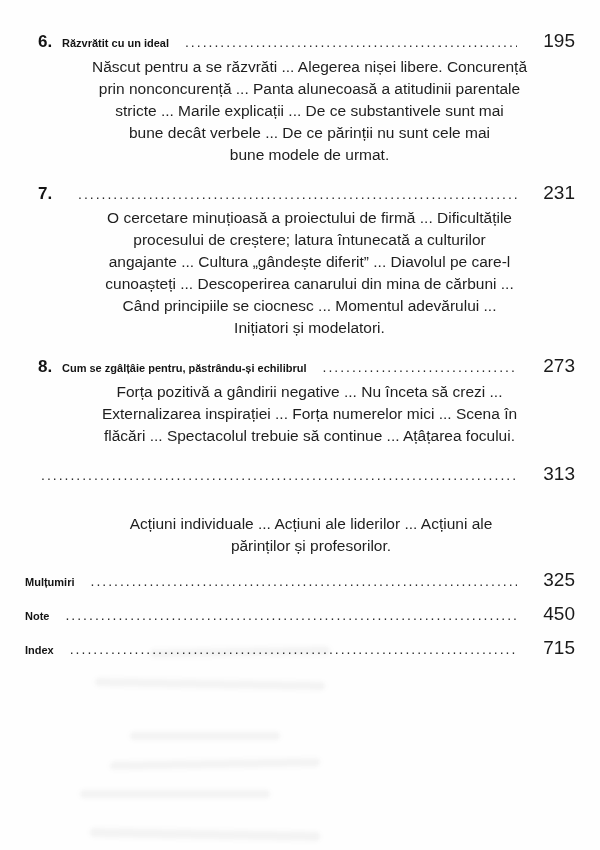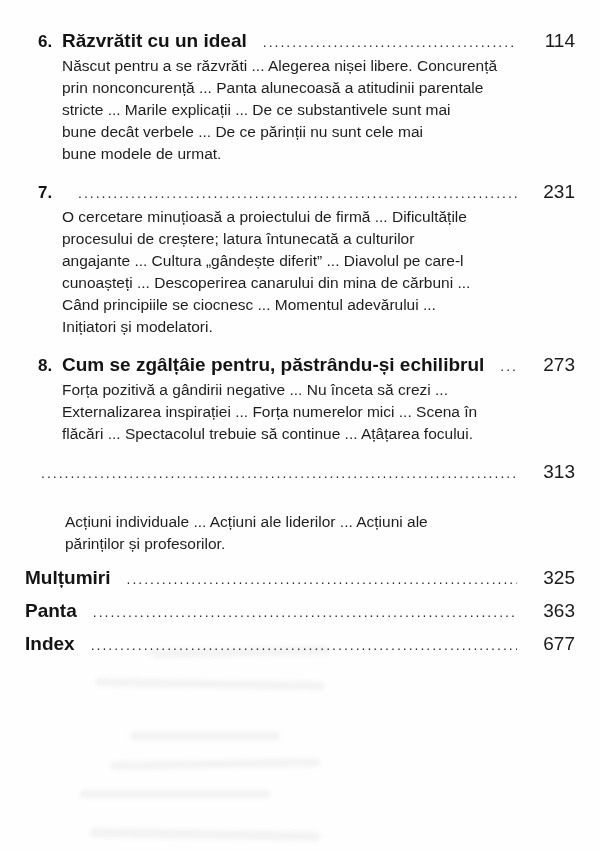--- a/index.html
+++ b/index.html
@@ -23,21 +23,21 @@
   .num {
     flex: 0 0 37px;
     padding-left: 13px;
     box-sizing: border-box;
     font-weight: 700;
     font-size: 17px;
     color: #141414;
   }
   .title {
     font-weight: 700;
-    font-size: 19px;
+    font-size: 11px;
     color: #141414;
     white-space: nowrap;
   }
   .leader {
     flex: 1 1 auto;
     overflow: hidden;
     white-space: nowrap;
     margin: 0 12px 0 16px;
     font-size: 14px;
     letter-spacing: 2px;
@@ -55,20 +55,21 @@
     color: #1a1a1a;
     font-variant-numeric: lining-nums;
   }
   .desc {
     margin: 2px 18px 0 0;
     padding-left: 40px;
     font-size: 15.5px;
     line-height: 22px;
     white-space: pre-line;
     color: #1e1e1e;
+    text-align: center;
   }
   section.chapter { margin-bottom: 16px; }
   section.chapter .desc { padding-left: 37px; }
   section.backmatter-section { margin-bottom: 12px; }
   section.backmatter-section .desc { padding-left: 40px; margin-top: 27px; }
   .backmatter-row { margin-bottom: 10px; }
   
   .showthrough { position: absolute; left: 0; top: 640px; width: 600px; height: 210px; pointer-events: none; }
   .smudge {
     position: absolute;
@@ -88,21 +89,21 @@
 
 <div class="sheet">
 
   <main>
 
     <section class="chapter">
       <div class="entry-row">
         <span class="num">6.</span>
         <span class="title">Răzvrătit cu un ideal</span>
         <span class="leader"></span>
-        <span class="pagenum">114</span>
+        <span class="pagenum">195</span>
       </div>
       <p class="desc">Născut pentru a se răzvrăti ... Alegerea nișei libere. Concurență
 prin nonconcurență ... Panta alunecoasă a atitudinii parentale
 stricte ... Marile explicații ... De ce substantivele sunt mai
 bune decât verbele ... De ce părinții nu sunt cele mai
 bune modele de urmat.</p>
     </section>
 
     <section class="chapter">
       <div class="entry-row">
@@ -139,29 +140,29 @@
 părinților și profesorilor.</p>
     </section>
 
     <div class="entry-row backmatter-row">
       <span class="title">Mulțumiri</span>
       <span class="leader"></span>
       <span class="pagenum">325</span>
     </div>
 
     <div class="entry-row backmatter-row">
-      <span class="title">Panta</span>
+      <span class="title">Note</span>
       <span class="leader"></span>
-      <span class="pagenum">363</span>
+      <span class="pagenum">450</span>
     </div>
 
     <div class="entry-row backmatter-row">
       <span class="title">Index</span>
       <span class="leader"></span>
-      <span class="pagenum">677</span>
+      <span class="pagenum">715</span>
     </div>
 
   </main>
 
   <div class="showthrough">
     <div class="smudge s1"></div>
     <div class="smudge s2"></div>
     <div class="smudge s3"></div>
     <div class="smudge s4"></div>
     <div class="smudge s5"></div>

